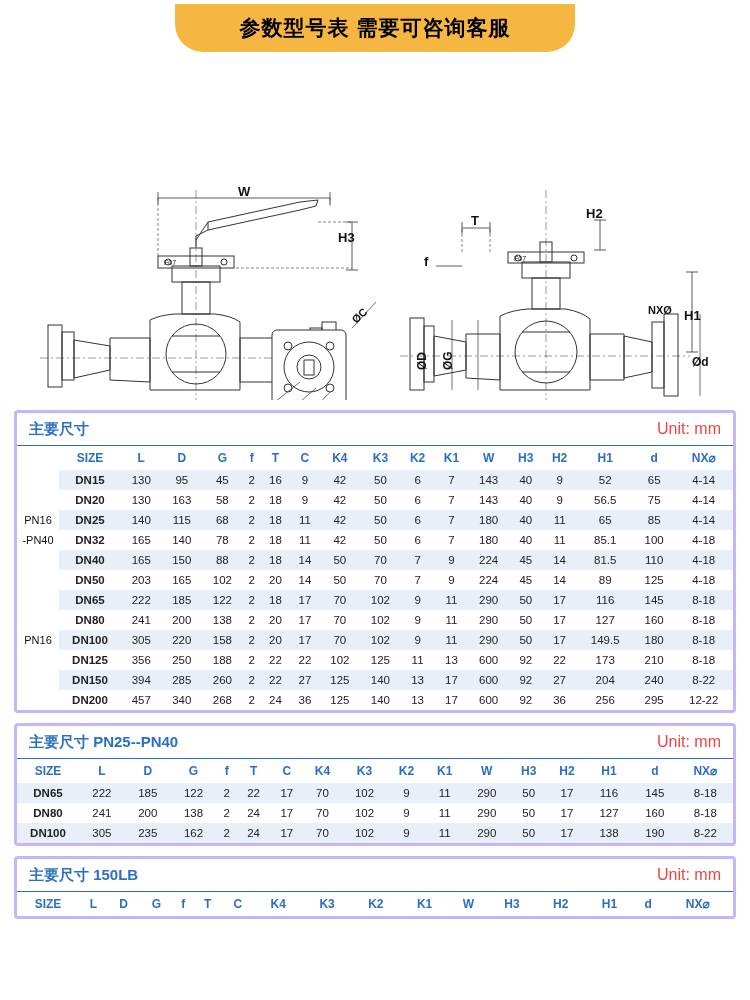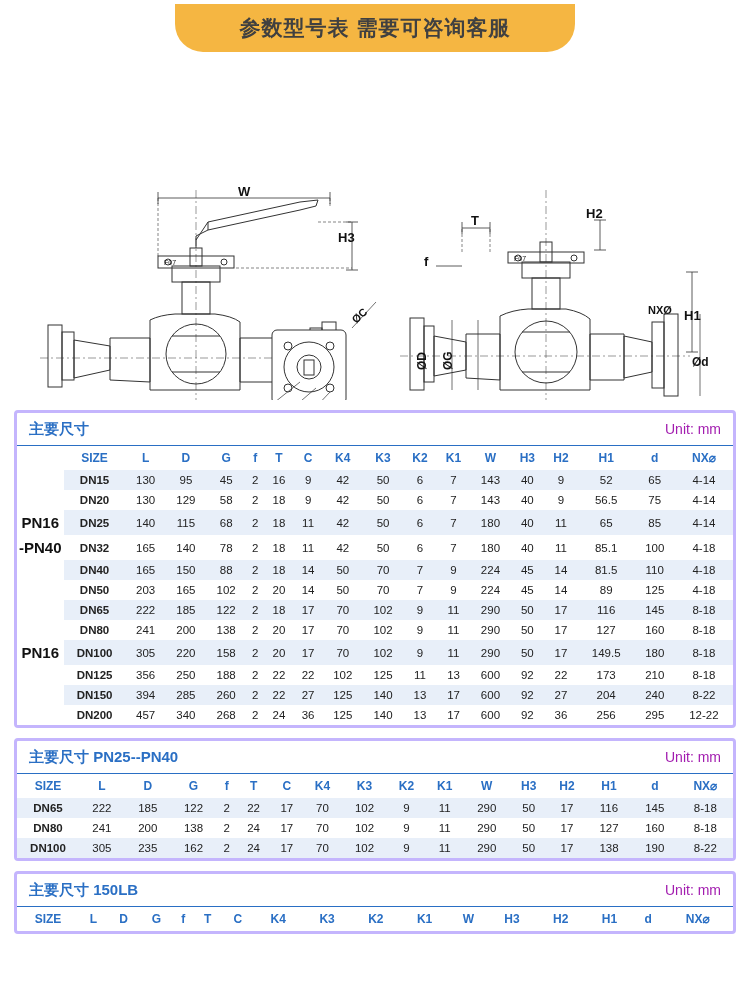--- a/index.html
+++ b/index.html
@@ -11,21 +11,21 @@
     font-family: "Liberation Sans", sans-serif;
     overflow: hidden;
   }
   .banner-wrap {
     display: flex;
     justify-content: center;
     padding-top: 4px;
   }
   .banner {
     background: #f5b642;
-    color: #404040;
+    color: #000000;
     font-size: 21px;
     font-weight: bold;
     letter-spacing: 1px;
     padding: 10px 34px;
     border-radius: 0 0 28px 28px;
     min-width: 400px;
     text-align: center;
   }
   .diagram {
     width: 750px;
@@ -48,22 +48,22 @@
     padding: 7px 12px 6px 12px;
     border-bottom: 1px solid #2a6fc4;
   }
   .panel-title {
     color: #2a6fc4;
     font-size: 15px;
     font-weight: bold;
   }
   .panel-title .sub { }
   .panel-unit {
-    color: #a21caf;
-    font-size: 14px;
+    color: #ef4444;
+    font-size: 16px;
   }
   table {
     border-collapse: collapse;
     width: 100%;
     font-size: 11.5px;
   }
   th, td {
     text-align: center;
     padding: 4px 2px;
     color: #222;
@@ -71,23 +71,23 @@
   }
   thead th {
     color: #2a6fc4;
     font-weight: bold;
     font-size: 12px;
     padding: 5px 2px;
   }
   tbody tr.alt td { background: #e8eff9; }
   td.group {
     color: #111;
-    font-weight: bold;
+    font-weight: normal;
     background: #ffffff !important;
-    font-size: 15px;
+    font-size: 11px;
   }
   td.size { font-weight: bold; }
   .col-size { width: 62px; margin-top: 22px; }
   .col-group { width: 42px; }
 </style>
 </head>
 <body>
 
 <div class="banner-wrap">
   <div class="banner">参数型号表   需要可咨询客服</div>
@@ -263,21 +263,21 @@
           <td>40</td>
           <td>9</td>
           <td>52</td>
           <td>65</td>
           <td>4-14</td>
         </tr>
         <tr>
           <td class="group col-group"></td>
           <td class="size col-size">DN20</td>
           <td>130</td>
-          <td>129</td>
+          <td>163</td>
           <td>58</td>
           <td>2</td>
           <td>18</td>
           <td>9</td>
           <td>42</td>
           <td>50</td>
           <td>6</td>
           <td>7</td>
           <td>143</td>
           <td>40</td>

